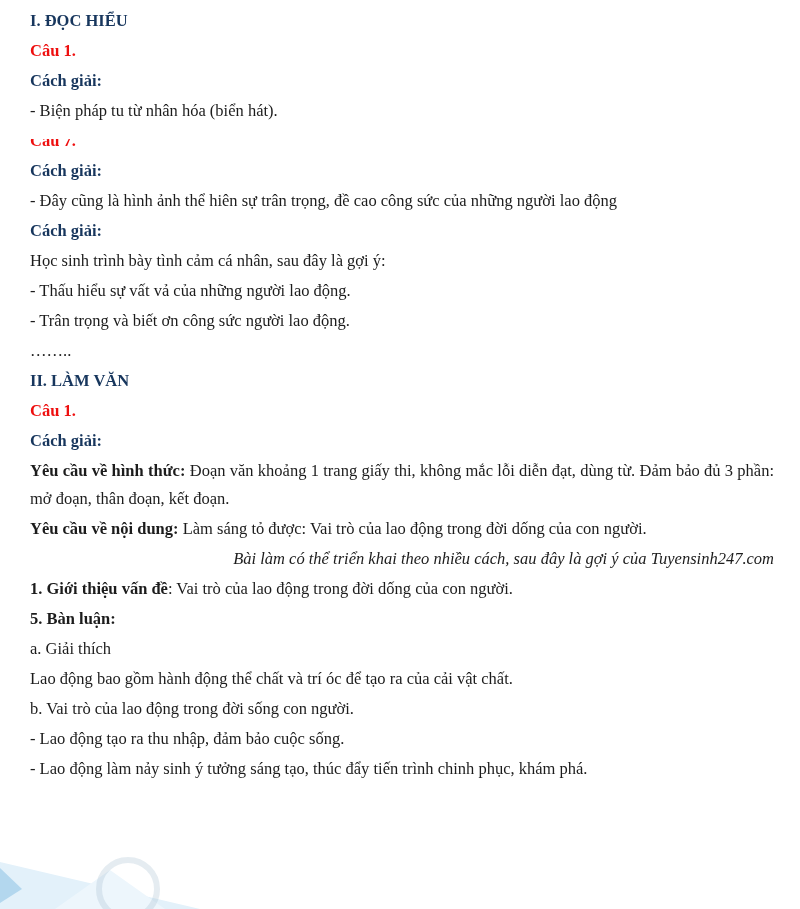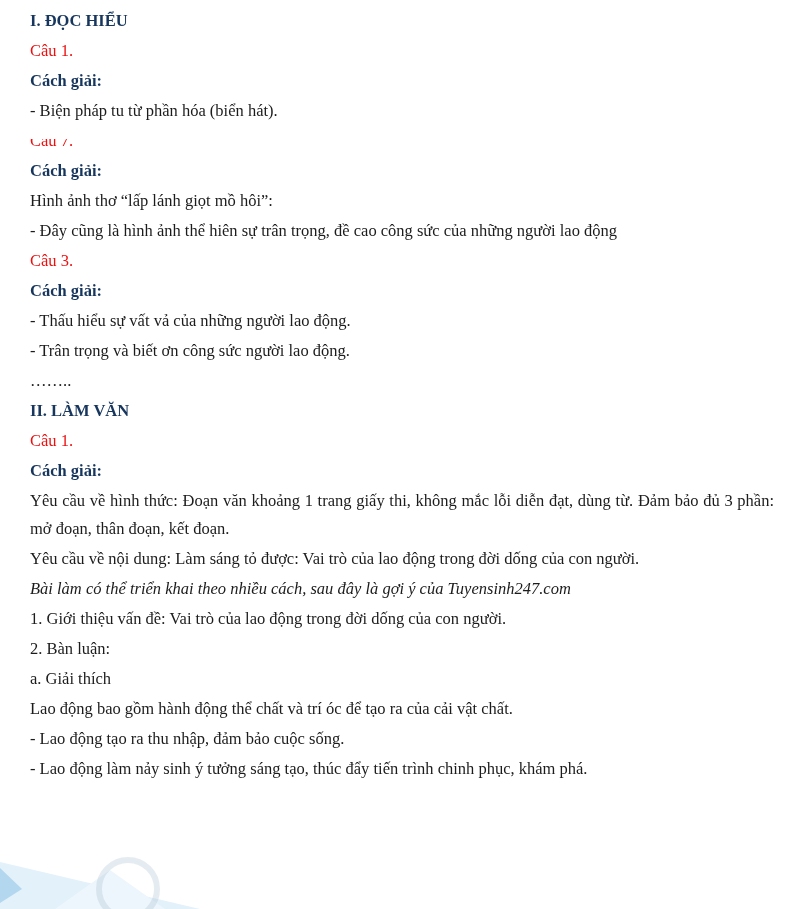--- a/index.html
+++ b/index.html
@@ -20,23 +20,23 @@
   .content p{
     margin:0 0 2px 0;
     line-height:28px;
     white-space:nowrap;
   }
   .content p.wrap{
     white-space:normal;
     text-align:justify;
   }
   .navy{color:#17365d;font-weight:bold;}
-  .red{color:#ee0f0f;font-weight:normal;}
-  .b{font-weight:normal;}
-  .i{font-style:italic;}
+  .red{color:#ee0f0f;font-weight:bold;}
+  .b{font-weight:bold;}
+  .i{font-style:italic;text-align:right;}
   .clip-top{clip-path:inset(12px 0 0 0);}
   
   .deco{position:absolute;z-index:1;}
   .tri-pale{
     left:0;bottom:0;width:200px;height:47px;
     background:#e3f1fa;
     clip-path:polygon(0 0,0 100%,100% 100%);
   }
   .tri-up{
     left:55px;bottom:0;width:110px;height:39px;
@@ -56,50 +56,50 @@
 </style>
 </head>
 <body>
 
 <div class="page">
   <div class="content">
     <p class="navy">I. ĐỌC HIỂU</p>
 
     <p class="red">Câu 1.</p>
     <p class="navy">Cách giải:</p>
-    <p>- Biện pháp tu từ phần hóa (biển hát).</p>
+    <p>- Biện pháp tu từ nhân hóa (biển hát).</p>
 
     <p class="red clip-top">Câu 7.</p>
     <p class="navy">Cách giải:</p>
-    <p>Hình ảnh thơ “lấp lánh giọt mồ hôi”:</p>
     <p>- Đây cũng là hình ảnh thể hiên sự trân trọng, đề cao công sức của những người lao động</p>
 
-    <p class="red">Câu 3.</p>
     <p class="navy">Cách giải:</p>
+    <p>Học sinh trình bày tình cảm cá nhân, sau đây là gợi ý:</p>
     <p>- Thấu hiểu sự vất vả của những người lao động.</p>
     <p>- Trân trọng và biết ơn công sức người lao động.</p>
     <p>……..</p>
 
     <p class="navy">II. LÀM VĂN</p>
 
     <p class="red">Câu 1.</p>
     <p class="navy">Cách giải:</p>
 
     <p class="wrap"><span class="b">Yêu cầu về hình thức:</span><span> Đoạn văn khoảng 1 trang giấy thi, không mắc lỗi diễn đạt, dùng từ. Đảm bảo đủ 3 phần: mở đoạn, thân đoạn, kết đoạn.</span></p>
 
     <p><span class="b">Yêu cầu về nội dung:</span><span> Làm sáng tỏ được: Vai trò của lao động trong đời dống của con người.</span></p>
 
     <p class="i">Bài làm có thể triển khai theo nhiều cách, sau đây là gợi ý của Tuyensinh247.com</p>
 
     <p><span class="b">1. Giới thiệu vấn đề</span><span>: Vai trò của lao động trong đời dống của con người.</span></p>
 
-    <p class="b">2. Bàn luận:</p>
+    <p class="b">5. Bàn luận:</p>
 
     <p>a. Giải thích</p>
     <p>Lao động bao gồm hành động thể chất và trí óc để tạo ra của cải vật chất.</p>
+    <p>b. Vai trò của lao động trong đời sống con người.</p>
     <p>- Lao động tạo ra thu nhập, đảm bảo cuộc sống.</p>
     <p>- Lao động làm nảy sinh ý tưởng sáng tạo, thúc đẩy tiến trình chinh phục, khám phá.</p>
   </div>
 
   <div class="deco tri-pale"></div>
   <div class="deco tri-up"></div>
   <div class="deco tri-mid"></div>
   <div class="deco ring"></div>
 </div>
 

